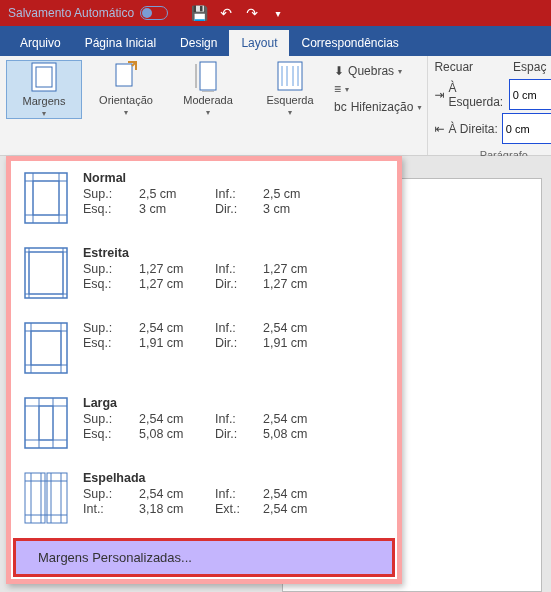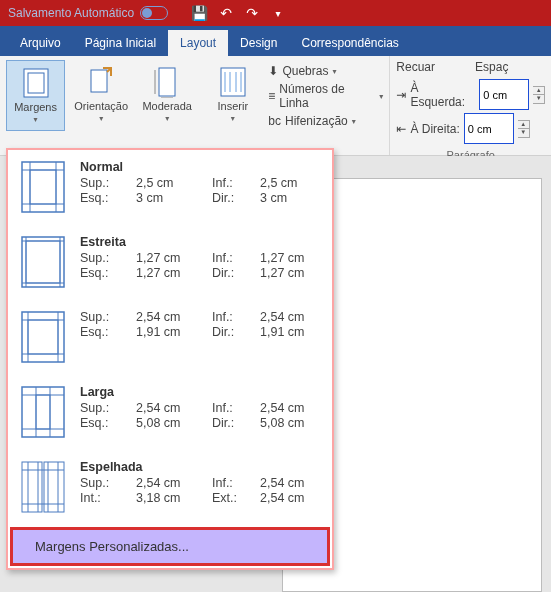--- a/index.html
+++ b/index.html
@@ -8,35 +8,35 @@
 .title-bar span.label{color:#a8bde0;font-size:12px}
 .toggle{width:28px;height:14px;border:1px solid #7a9cd4;border-radius:7px;position:relative}
 .toggle::after{content:"";position:absolute;width:10px;height:10px;border-radius:50%;background:#7a9cd4;left:1px;top:1px}
 .qat-icon{color:#fff;font-size:14px;width:20px;text-align:center}
 .tabs{background:#2b579a;height:30px;display:flex;align-items:flex-end;padding-left:8px}
 .tab{color:#fff;padding:6px 12px 6px;font-size:12px;cursor:pointer}
 .tab.active{background:#f3f3f3;color:#2b579a}
 .ribbon{background:#f3f3f3;height:100px;display:flex;border-bottom:1px solid #d0d0d0}
 .group{border-right:1px solid #d8d8d8;padding:4px 6px;display:flex;flex-direction:column;align-items:center;justify-content:space-between}
 .group-buttons{display:flex;gap:6px;flex:1;align-items:flex-start}
-.big-button{display:flex;flex-direction:column;align-items:center;gap:2px;padding:6px;width:60px;cursor:pointer;font-size:11px;color:#444}
+.big-button{display:flex;flex-direction:column;align-items:center;gap:2px;padding:0;width:76px;cursor:pointer;font-size:11px;color:#444}
 .big-button.active{background:#c9dff2;border:1px solid #7aa7d8}
 .big-button svg{width:32px;height:32px}
 .drop-arrow{font-size:8px;color:#666}
 .group-cmds{display:flex;flex-direction:column;gap:4px;font-size:12px;color:#444;padding-top:4px}
 .cmd{display:flex;align-items:center;gap:4px;cursor:pointer}
 .indent-group{padding:4px 6px;font-size:12px;color:#444;display:flex;flex-direction:column;gap:3px}
 .indent-header{display:flex;gap:40px;padding-bottom:2px}
 .indent-row{display:flex;align-items:center;gap:4px}
 .indent-row input{width:50px;height:31px;border:1px solid #1d4ed8;font-size:11px;padding:3px 3px}
 .spinner{display:flex;flex-direction:column;font-size:6px;line-height:7px;color:#555;border:1px solid #a7a7a7;border-left:none;height:18px;width:12px;background:#f0f0f0}
 .spinner div{flex:1;text-align:center;cursor:pointer}
 .spinner div:first-child{border-bottom:1px solid #a7a7a7}
 .group-label{font-size:11px;color:#666;text-align:center;padding-top:2px}
-.dropdown{position:absolute;left:6px;top:148px;width:328px;background:#fff;border:2px solid #fca5a5;box-shadow:2px 3px 6px rgba(0,0,0,0.25);z-index:10}
+.dropdown{position:absolute;left:6px;top:156px;width:396px;background:#fff;border:5px solid #fca5a5;box-shadow:2px 3px 6px rgba(0,0,0,0.25);z-index:10}
 .margin-item{display:flex;padding:10px 12px;gap:14px;cursor:pointer;border-bottom:1px solid transparent}
 .margin-icon{width:46px;height:54px;flex-shrink:0}
 .margin-info{flex:1;font-size:12.5px;color:#333}
 .margin-name{font-weight:600;margin-bottom:2px}
 .margin-specs{display:grid;grid-template-columns:56px 76px 48px auto;row-gap:1px;font-size:12.5px;color:#444}
 .custom-margins{padding:9px 22px;background:#c4b5fd;cursor:pointer;font-size:13px;border:2px solid #d93030;border-width:3px;margin:2px}
 .doc-area{position:absolute;left:0;top:156px;width:551px;height:436px;background:#e6e6e6}
 .page{position:absolute;left:282px;top:22px;width:260px;height:414px;background:#fff;border:1px solid #bcbcbc}
 .shadow-strip{position:absolute;left:6px;top:492px;width:272px;height:94px;background:#e6e6e6;border-top:1px solid #cfcfcf}
 </style>
@@ -49,22 +49,22 @@
   <span style="width:10px"></span>
   <span class="qat-icon">💾</span>
   <span class="qat-icon">↶</span>
   <span class="qat-icon">↷</span>
   <span class="qat-icon" style="font-size:10px">▾</span>
 </div>
 
 <div class="tabs">
   <div class="tab">Arquivo</div>
   <div class="tab">Página Inicial</div>
+  <div class="tab">Design</div>
   <div class="tab active">Layout</div>
-  <div class="tab">Design</div>
   <div class="tab">Correspondências</div>
 </div>
 
 <div class="ribbon">
   <div class="group">
     <div class="group-buttons">
       <div class="big-button active">
         <svg>
             <rect x="4" y="2" width="24" height="28" fill="#fff" stroke="#3a6fb7"></rect>
             <rect x="8" y="6" width="16" height="20" fill="none" stroke="#3a6fb7"></rect>
@@ -91,32 +91,31 @@
           <span class="drop-arrow">▾</span>
       </div>
       <div class="big-button">
         <svg>
             <rect x="4" y="2" width="24" height="28" fill="#fff" stroke="#3a6fb7"></rect>
             <line x1="8" y1="6" x2="8" y2="26" stroke="#6aa0e0"></line>
             <line x1="13" y1="6" x2="13" y2="26" stroke="#6aa0e0"></line>
             <line x1="19" y1="6" x2="19" y2="26" stroke="#6aa0e0"></line>
             <line x1="24" y1="6" x2="24" y2="26" stroke="#6aa0e0"></line>
           </svg>
-        <span>Inserir</span>
+        <span>Esquerda</span>
           <span class="drop-arrow">▾</span>
       </div>
       <div class="group-cmds">
         <div class="cmd">
             <span>⬇</span>
             <span>Quebras</span> 
             <span class="drop-arrow">▾</span>
           </div>
         <div class="cmd">
             <span>≡</span>
-            <span>Números de Linha</span> 
             <span class="drop-arrow">▾</span>
           </div>
         <div class="cmd">
             <span>bc</span>
             <span>Hifenização</span> 
             <span class="drop-arrow">▾</span>
           </div>
       </div>
     </div>
   </div>

